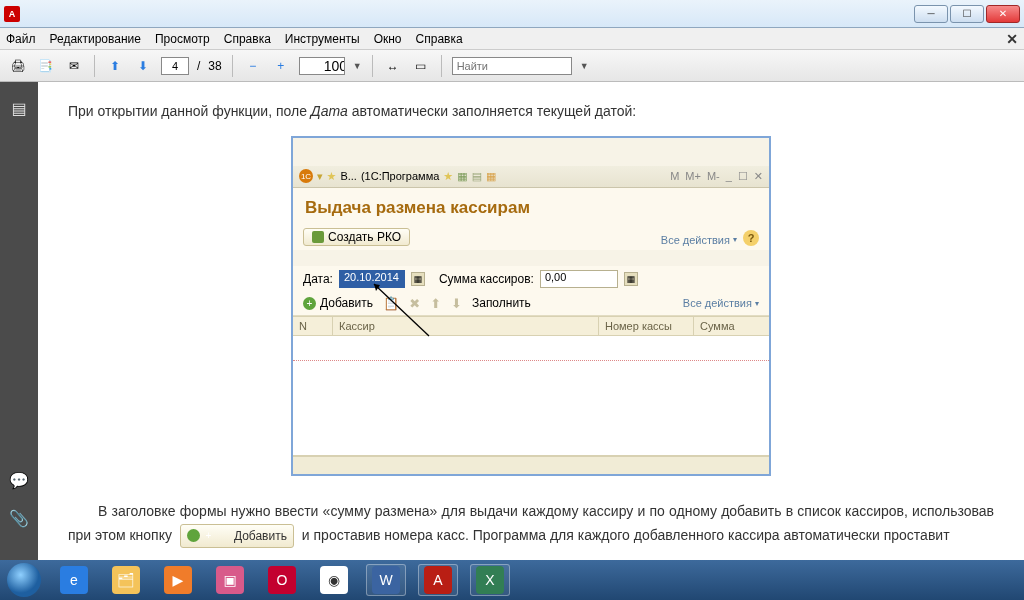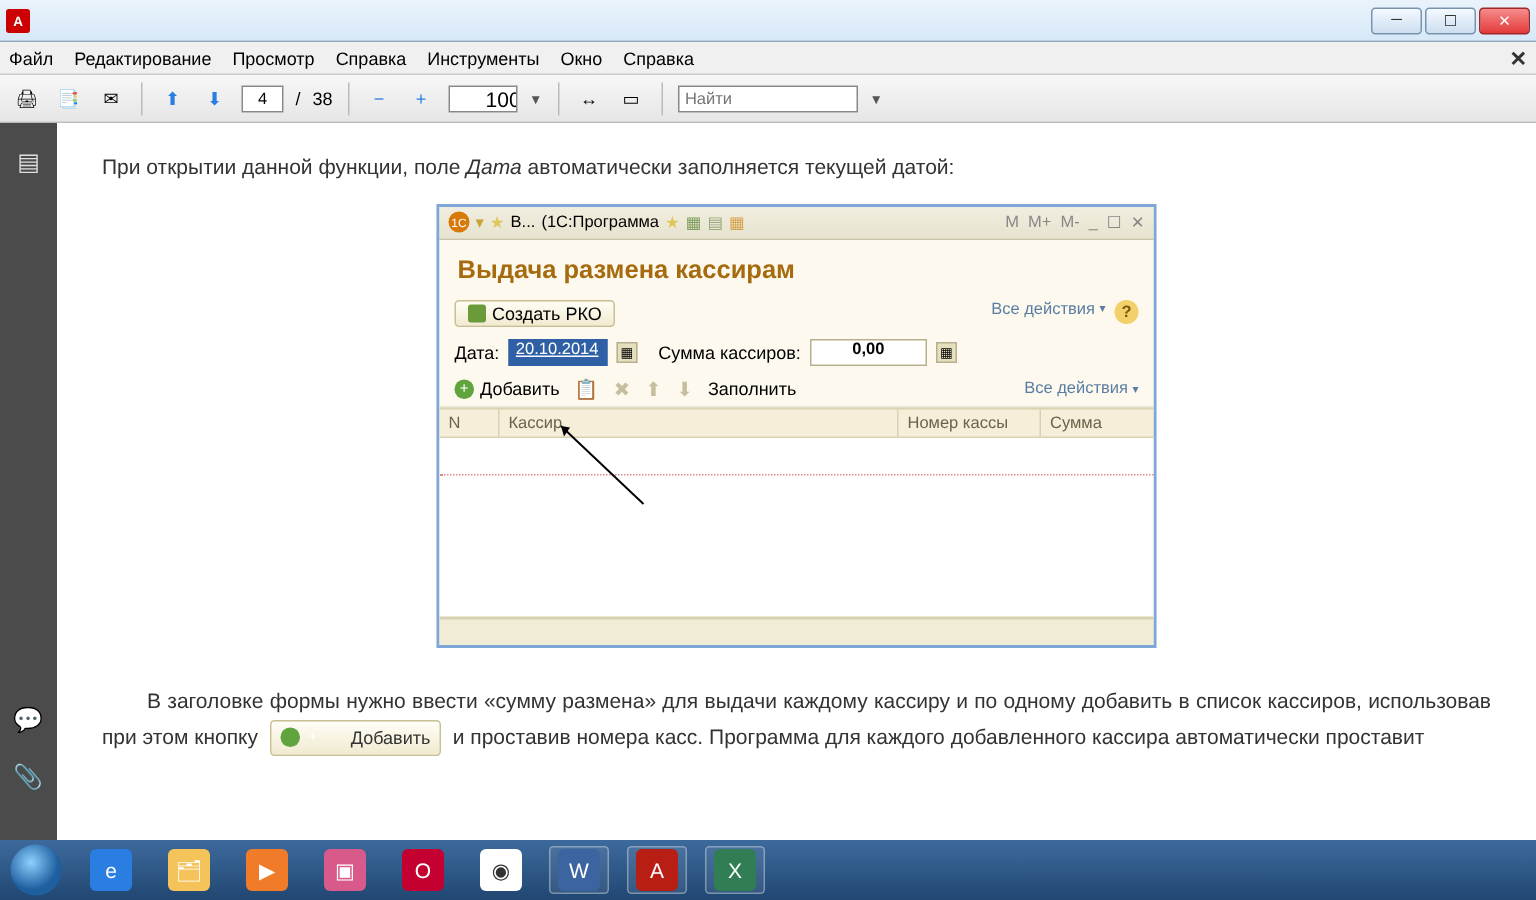--- a/index.html
+++ b/index.html
@@ -29,34 +29,34 @@
   .viewer { position:absolute; top:82px; left:0; right:0; bottom:40px; background:#565656; display:flex; }
   .side-strip { width:38px; background:#4b4b4b; display:flex; flex-direction:column; align-items:center; gap:18px; padding-top:16px;}
   .side-icon { width:20px; height:20px; color:#ddd; font-size:16px; display:flex; align-items:center; justify-content:center;}
   .page-area { flex:1; overflow:hidden; display:flex; justify-content:center; }
   .page { width:996px; background:#fff; margin-top:0; padding: 18px 30px 0 30px; box-shadow: 0 0 8px rgba(0,0,0,.4);}
   .body-text { font-size:14px; color:#333; line-height:1.7; text-align:justify; }
   .body-text .italic { font-style:italic; }
   .screenshot-frame { width:480px; border:2px solid #7fa6d8; margin: 12px auto 24px auto; background:#f7f3e7; position:relative;}
 
   
-  .oc-title { height:22px; background:linear-gradient(#f1eedf,#e7e3d0); display:flex; align-items:center; padding:0 6px; font-size:11px; gap:4px; border-bottom:1px solid #cbc5ab;}
+  .oc-title { height:22px; background:linear-gradient(#f1eedf,#e7e3d0); display:flex; align-items:center; padding:0 6px; font-size:11px; gap:4px; border-bottom:1px solid #cbc5ab;margin-top:28px;}
   .oc-title .logo { width:14px; height:14px; background:#d87a0a; border-radius:50%; color:#fff; font-size:8px; display:flex; align-items:center; justify-content:center;}
   .oc-title .right { margin-left:auto; display:flex; gap:6px; color:#888;}
   .oc-heading { padding:10px 12px 6px 12px; color:#a66b0f; font-size:17px; font-weight:bold; background:#fdf9ee;}
-  .oc-bar { padding:4px 10px; background:#fdf9ee; display:flex; align-items:flex-start; font-size:12px;}
+  .oc-bar { padding:4px 10px; background:#fdf9ee; display:flex; align-items:flex-end; font-size:12px;}
   .oc-btn { border:1px solid #cabf94; background:linear-gradient(#fffef6,#f1ead0); padding:1px 8px; border-radius:3px; display:flex; align-items:center; gap:4px;}
   .pko-icon { width:12px; height:12px; background:#6a9a3a; border-radius:2px;}
   .oc-bar .spacer { flex:1; }
   .oc-link { color:#5a7ea3; font-size:11px; display:flex; align-items:center; gap:3px;}
   .help-circle { width:16px; height:16px; border-radius:50%; background:#f4d06a; color:#7a5a0f; font-size:11px; font-weight:bold; display:flex; align-items:center; justify-content:center; margin-left:6px;}
-  .oc-row { padding:4px 10px; background:#fdf9ee; display:flex; align-items:center; font-size:12px; gap:6px;}
+  .oc-row { padding:4px 10px; background:#fdf9ee; display:flex; align-items:center; font-size:12px; gap:6px;margin-top:16px;}
   .field { border:1px solid #b7b08f; height:18px; padding:0 4px; font-size:11px; background:#fff;}
-  .field.date { width:66px; background:#2f5fa5; color:#fff; border-color:#2f5fa5;text-decoration:underline;}
-  .field.amount { width:78px; text-align:center;font-weight:bold;}
+  .field.date { width:66px; background:#2f5fa5; color:#fff; border-color:#2f5fa5;}
+  .field.amount { width:78px; text-align:left;}
   .cal-icon { width:14px; height:14px; background:#e6dfbe; border:1px solid #b7b08f; font-size:9px; display:flex; align-items:center; justify-content:center;}
   .oc-toolbar { padding:4px 10px; background:#fdf9ee; display:flex; align-items:center; gap:10px; font-size:12px; border-bottom:1px solid #e2dcc2;}
   .add-icon { width:13px; height:13px; border-radius:50%; background:#5fa43c; color:#fff; font-size:10px; display:flex; align-items:center; justify-content:center;}
   .grey-icon { color:#c6be9e; font-size:13px;}
   .oc-table-head { display:flex; background:#f5efd9; border-top:1px solid #d8d1b2; border-bottom:1px solid #d8d1b2; font-size:11px; color:#6a6348;}
   .oc-table-head div { padding:3px 6px; border-right:1px solid #d8d1b2;}
   .oc-table-body { height:120px; background:#fff; border-bottom:1px solid #d8d1b2; position:relative;}
   .dotted-line { border-top:1px dotted #d88; position:absolute; top:24px; left:0; right:0;}
   .oc-status { height:18px; background:#f1ecd6; border-top:1px solid #d8d1b2;}
   .arrow-annotation { position:absolute; top:143px; left:78px; width:70px; height:60px; pointer-events:none;}

